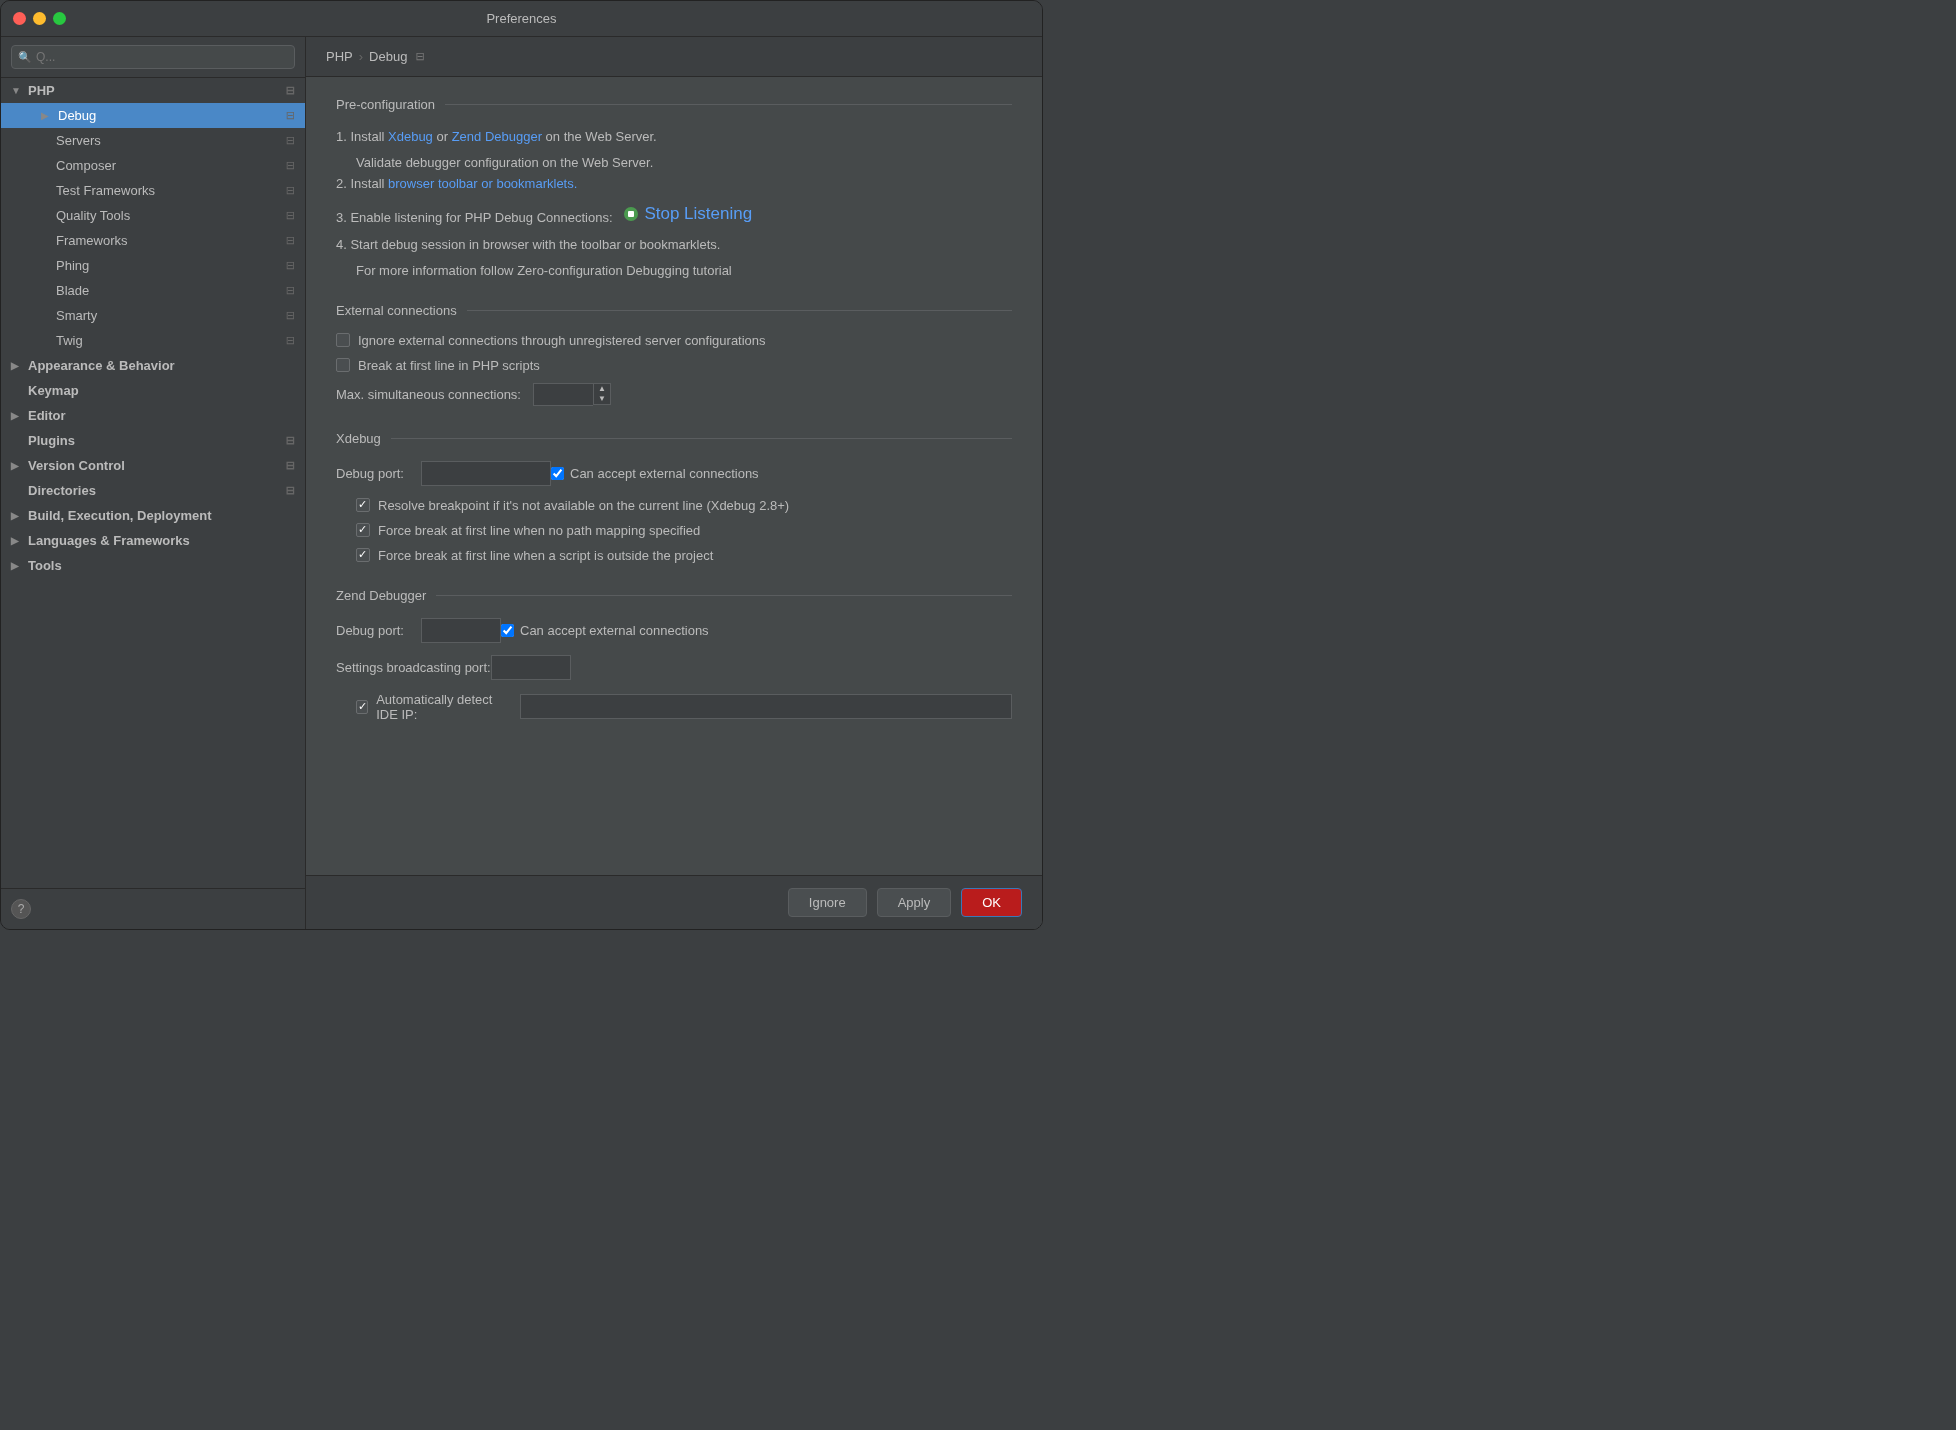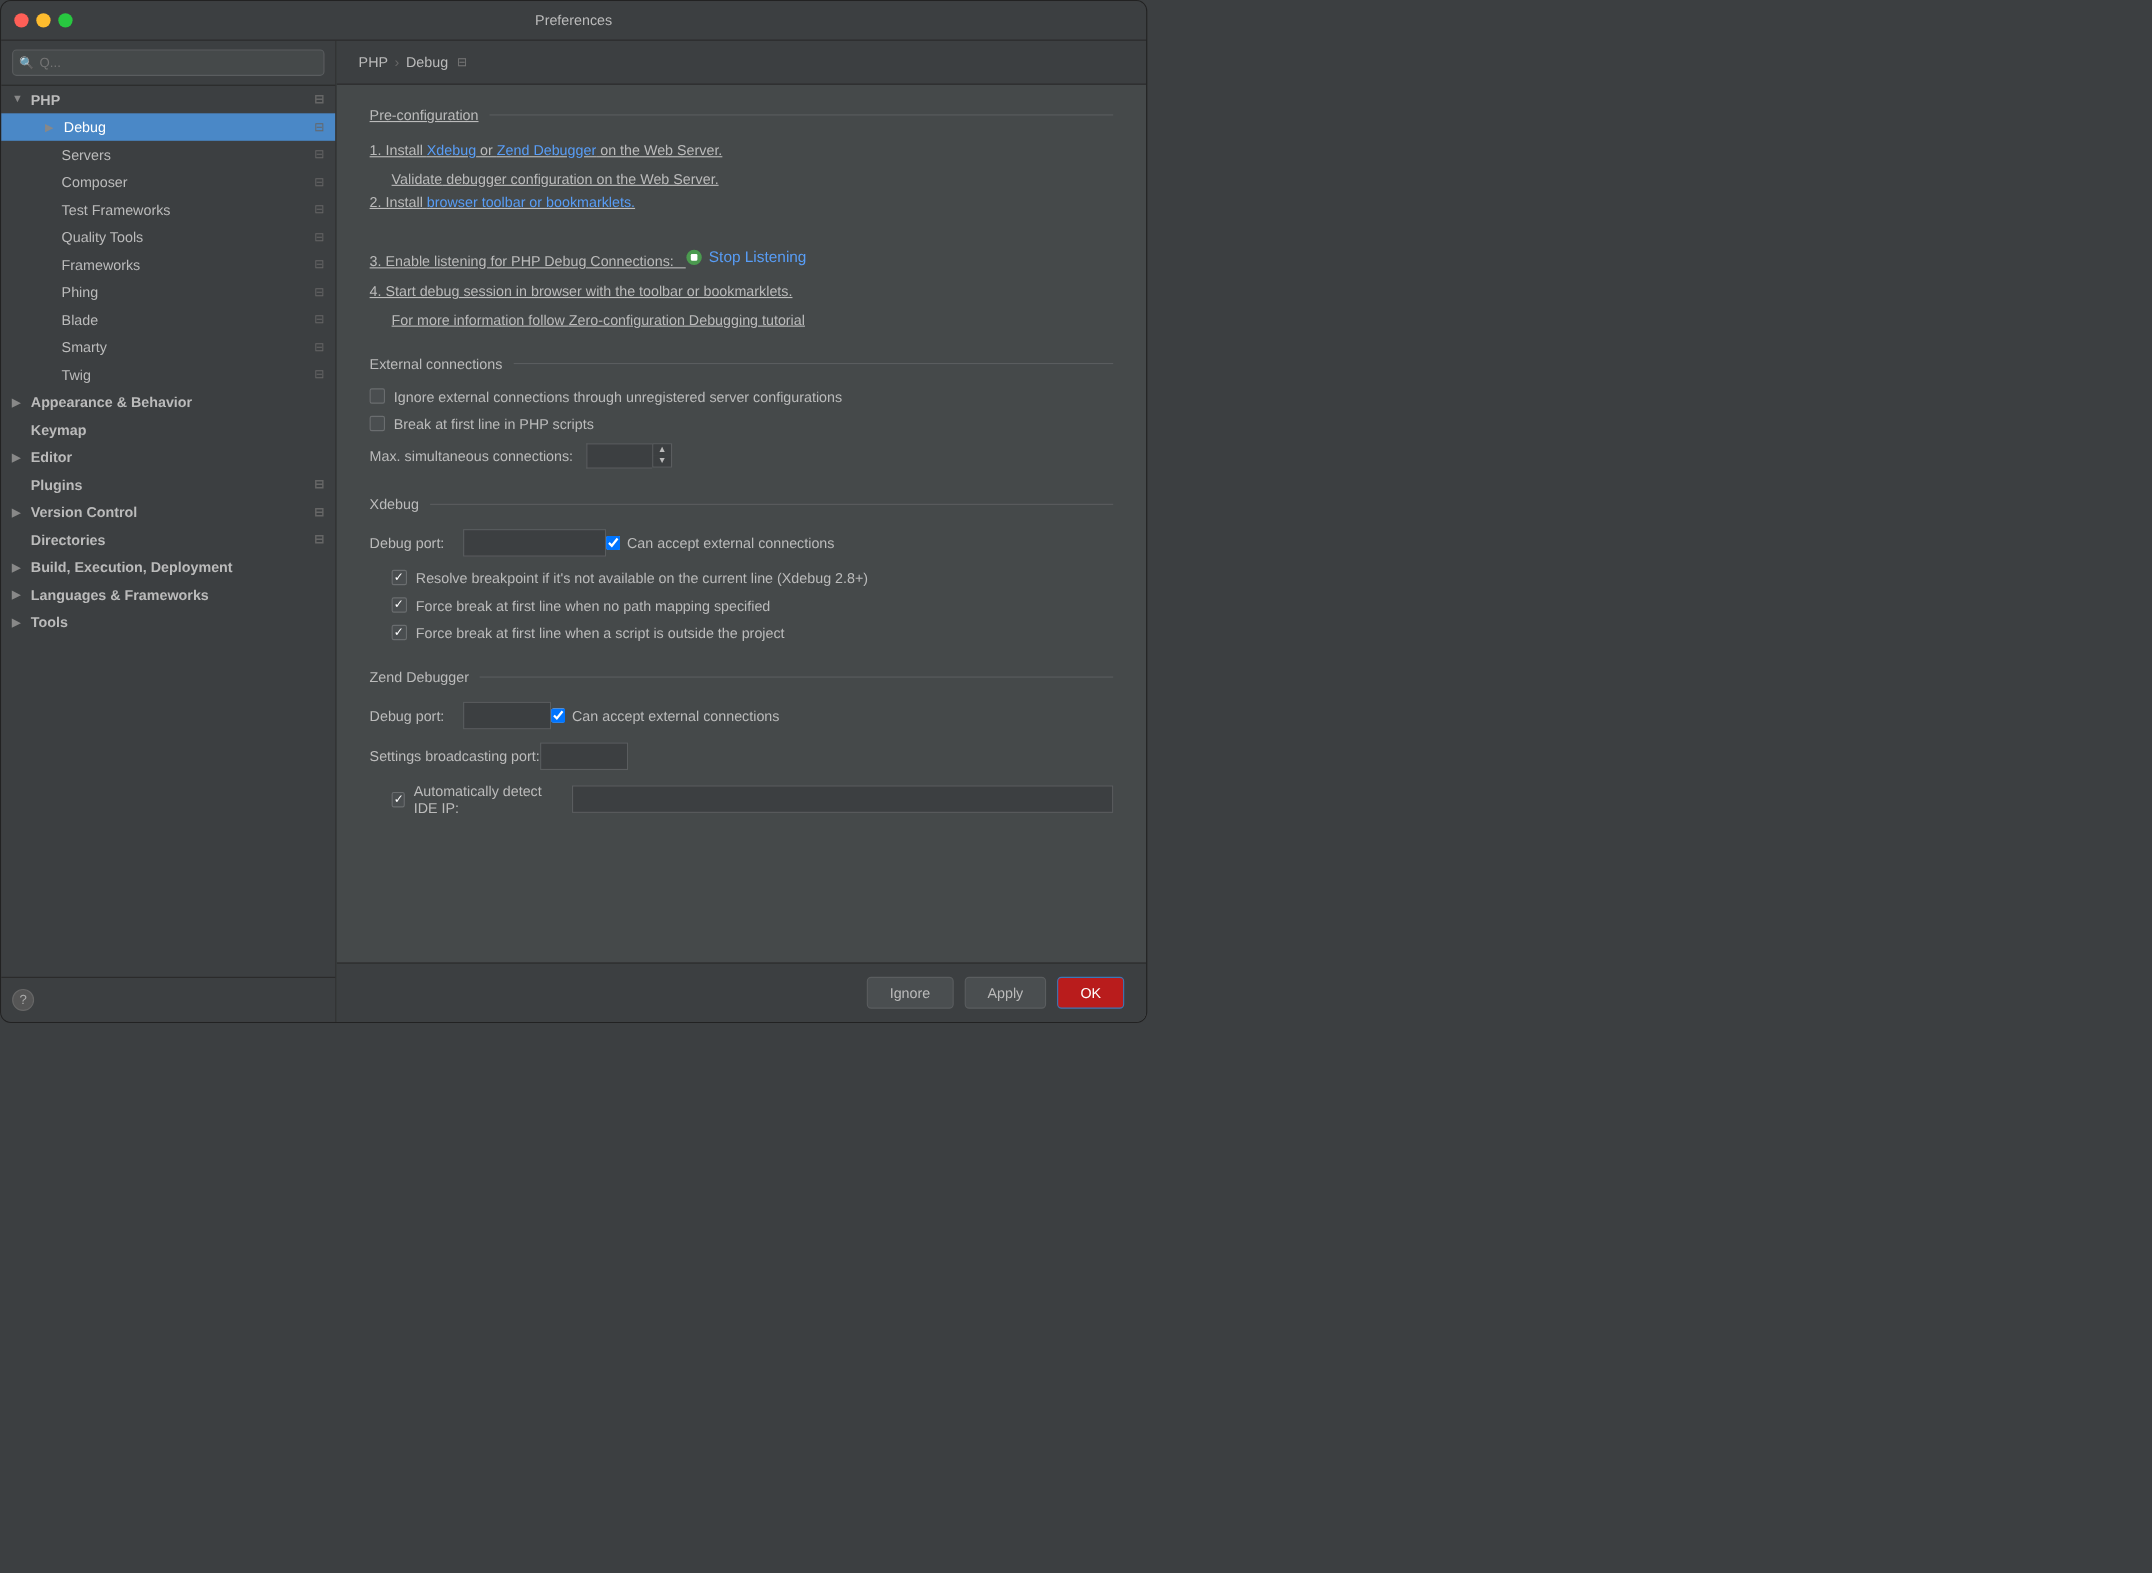--- a/index.html
+++ b/index.html
@@ -188,21 +188,20 @@
       gap: 10px;
     }
     .section-title::after {
       content: '';
       flex: 1;
       height: 1px;
       background: #5a5d5f;
     }
     .preconfiguration {
       margin-bottom: 25px;
-      text-decoration: underline;
     }
     .pre-item {
       margin-bottom: 8px;
       color: #bbbbbb;
       line-height: 1.5;
     }
     .pre-item .link {
       color: #589df6;
       text-decoration: none;
       cursor: pointer;
@@ -211,22 +210,21 @@
       margin-left: 20px;
       margin-bottom: 4px;
       color: #bbbbbb;
     }
     .stop-listening-btn {
       display: inline-flex;
       align-items: center;
       gap: 5px;
       color: #589df6;
       cursor: pointer;
-      font-size: 14px;
-      margin-top: 22px;
+      font-size: 17px;
     }
     .external-connections {
       margin-bottom: 25px;
     }
     .checkbox-row {
       display: flex;
       align-items: center;
       gap: 8px;
       margin-bottom: 10px;
       color: #bbbbbb;

